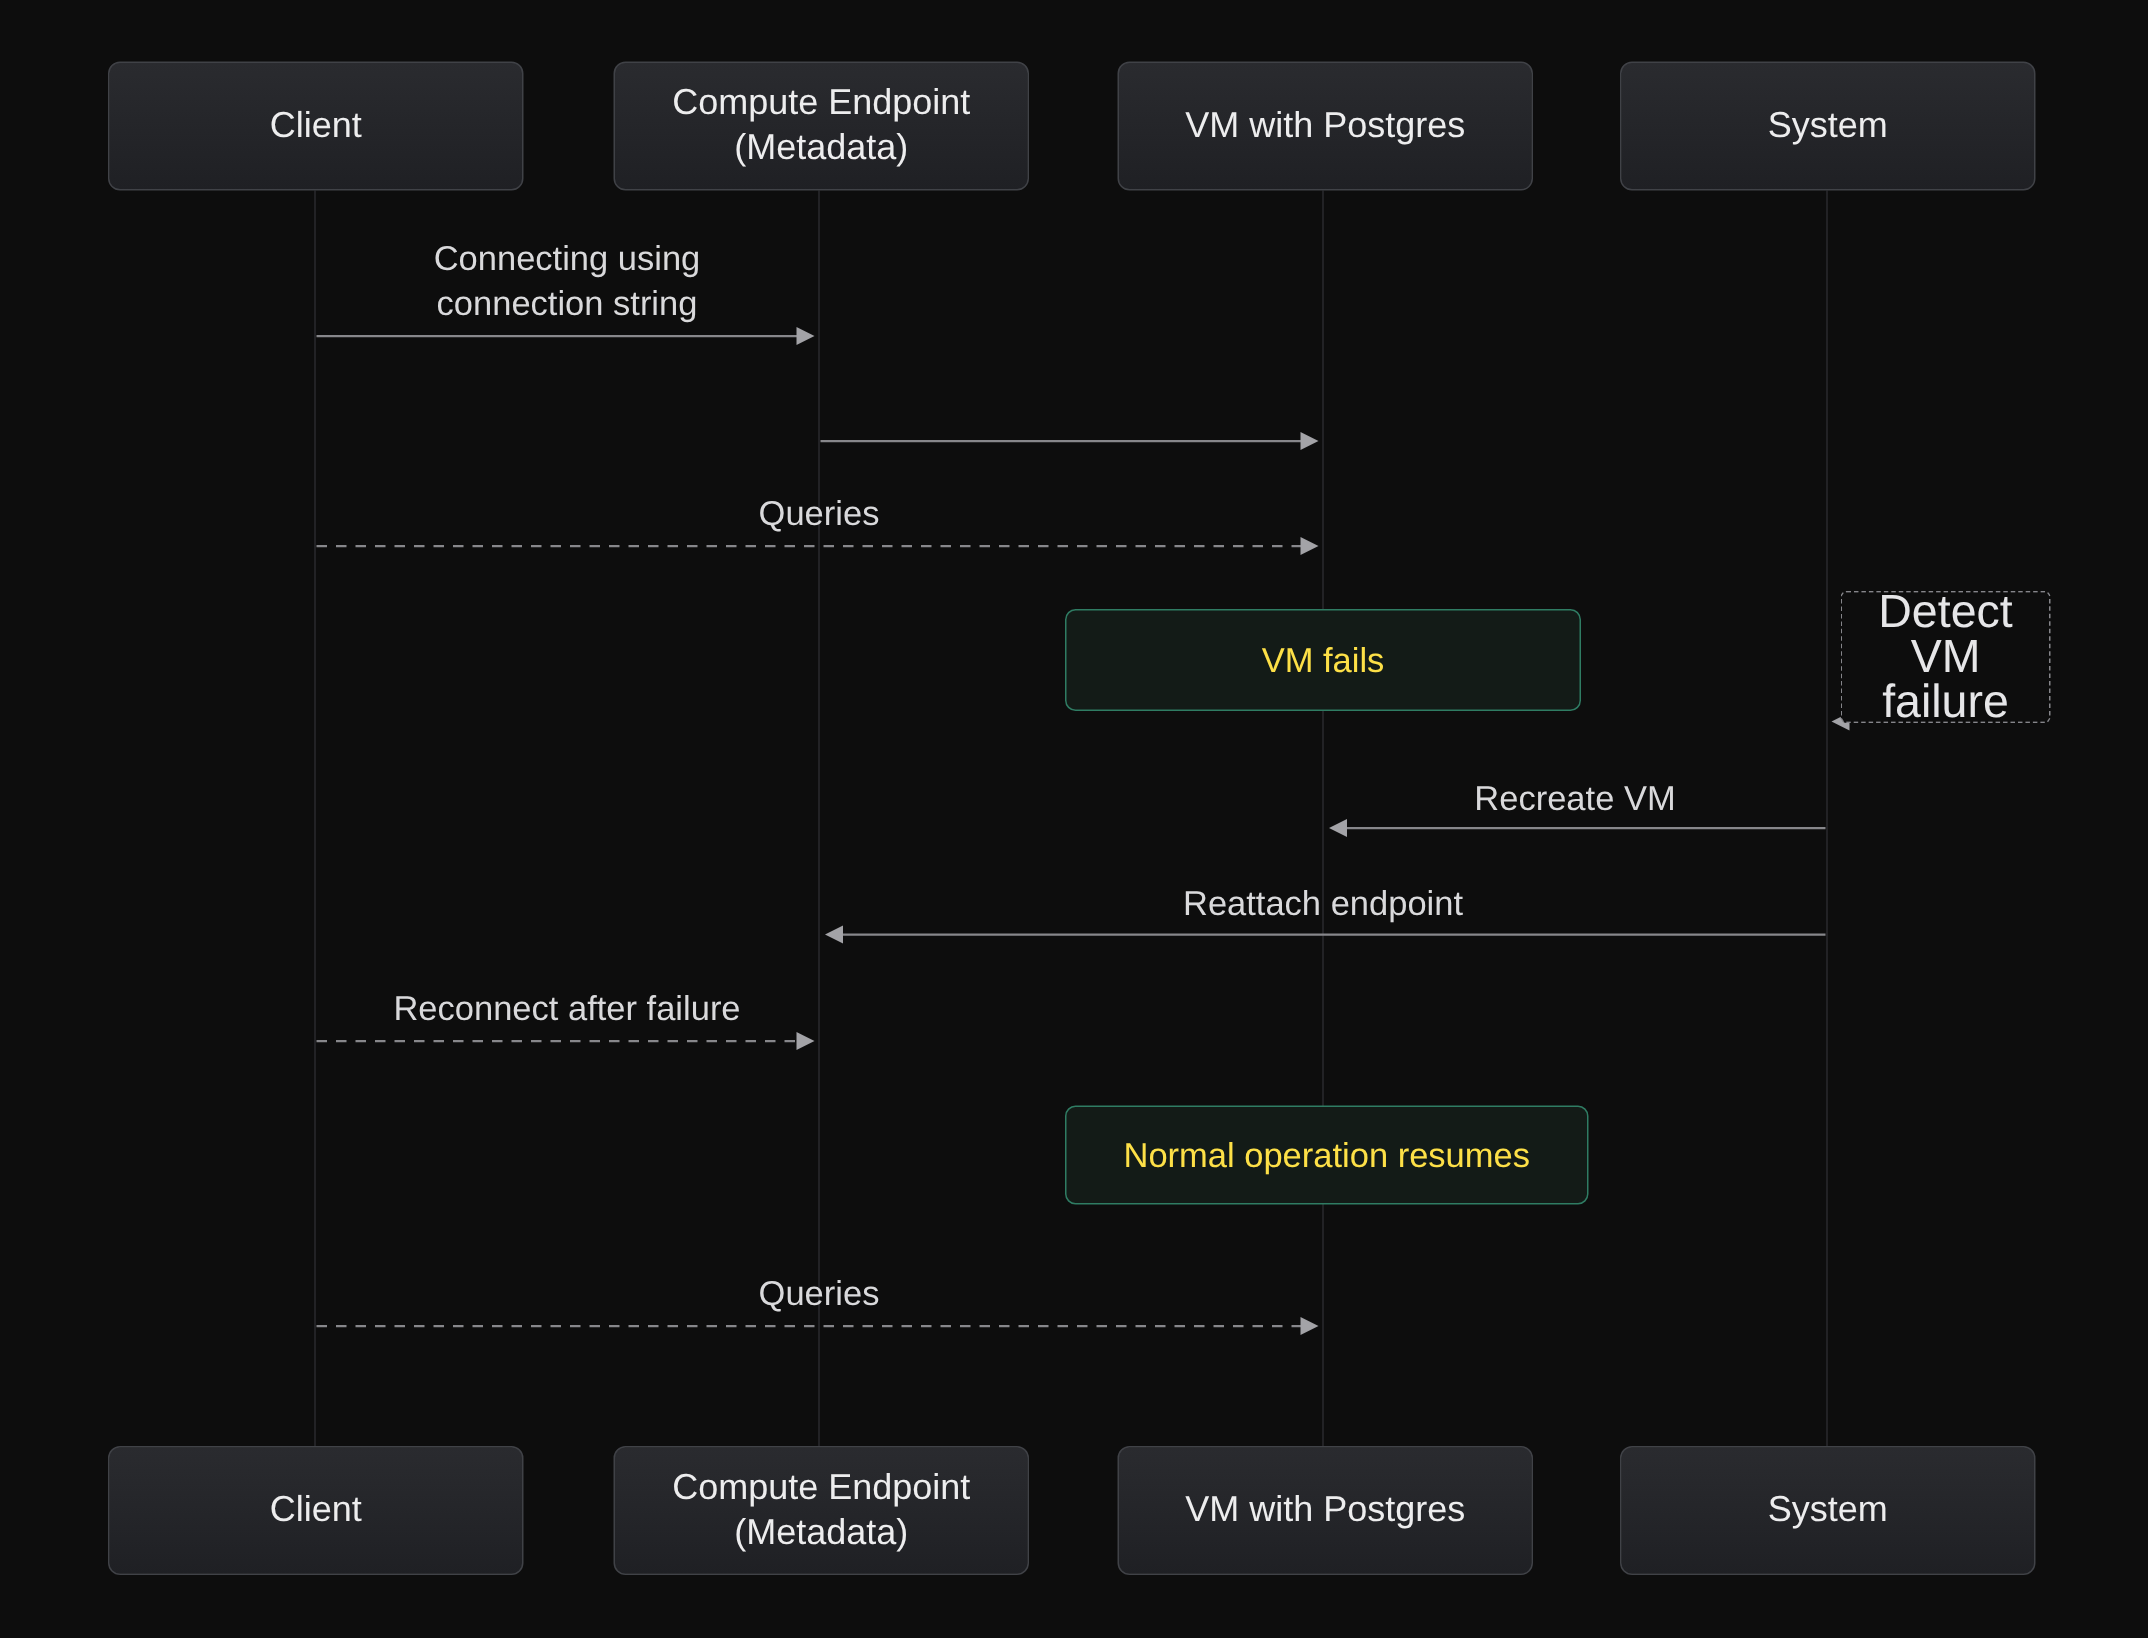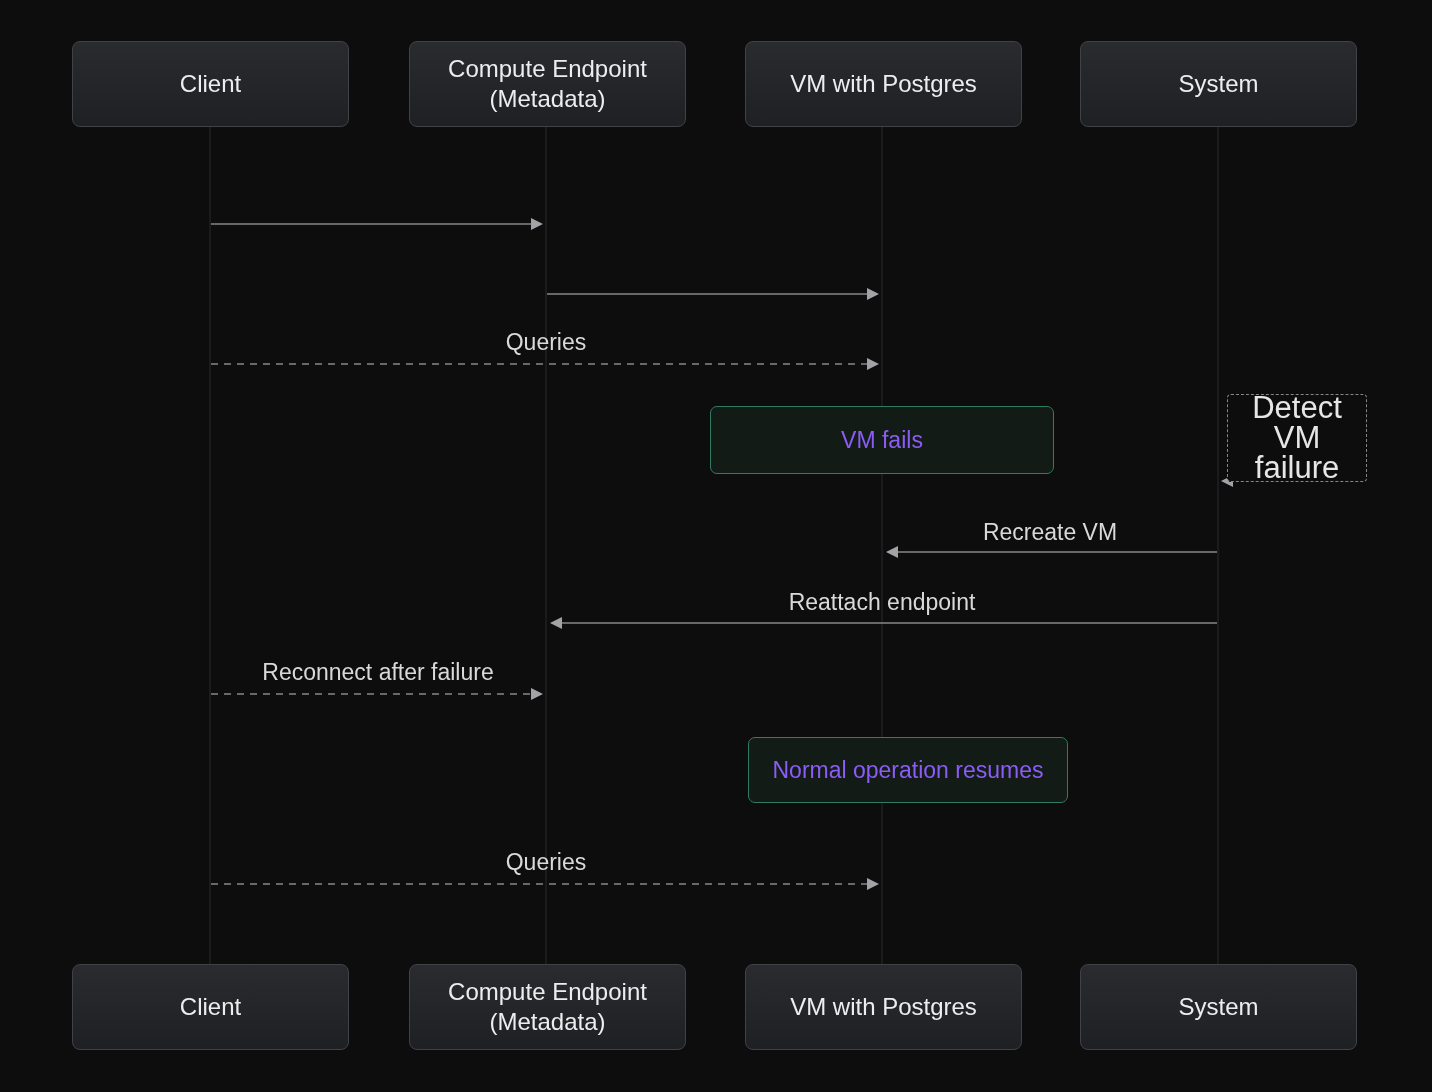--- a/index.html
+++ b/index.html
@@ -17,21 +17,21 @@
   }
   .msg-label{
     position:absolute;transform:translateX(-50%);
     color:#d9d9db;font-size:23px;line-height:30px;text-align:center;
     white-space:pre-line;
   }
   .note{
     position:absolute;box-sizing:border-box;
     display:flex;align-items:center;justify-content:center;text-align:center;
     background:#131b17;border:1px solid #2f7c63;border-radius:7px;
-    color:#8b5cf6;font-size:23px;
+    color:#fde047;font-size:23px;
   }
   .detect-box{
     position:absolute;box-sizing:border-box;
     display:flex;align-items:center;justify-content:center;text-align:center;
     background:#0d0d0d;border:1.5px dashed #85858a;border-radius:4px;
     color:#e6e6e8;font-size:31px;line-height:30px;white-space:pre-line;
   }
 </style>
 </head>
 <body>
@@ -75,30 +75,32 @@
   <div class="actor" style="left:409px;top:41px;">
     <span>Compute Endpoint (Metadata)</span>
   </div>
   <div class="actor" style="left:745px;top:41px;">
     <span>VM with Postgres</span>
   </div>
   <div class="actor" style="left:1080px;top:41px;">
     <span>System</span>
   </div>
 
+  <div class="msg-label" style="left:378px;top:157px;">Connecting using
+connection string</div>
   <div class="msg-label" style="left:546px;top:327px;">Queries</div>
   <div class="msg-label" style="left:1050px;top:517px;">Recreate VM</div>
   <div class="msg-label" style="left:882px;top:587px;">Reattach endpoint</div>
   <div class="msg-label" style="left:378px;top:657px;">Reconnect after failure</div>
   <div class="msg-label" style="left:546px;top:847px;">Queries</div>
 
   <div class="note" style="left:710px;top:406px;width:344px;height:68px;">
     <span>VM fails</span>
   </div>
-  <div class="note" style="left:710px;top:737px;width:320px;height:66px;margin-left:38px;">
+  <div class="note" style="left:710px;top:737px;width:349px;height:66px;">
     <span>Normal operation resumes</span>
   </div>
 
   <div class="detect-box" style="left:1227px;top:394px;width:140px;height:88px;">
     <span>Detect
 VM failure</span>
   </div>
 
   <div class="actor" style="left:72px;top:964px;">
     <span>Client</span>

